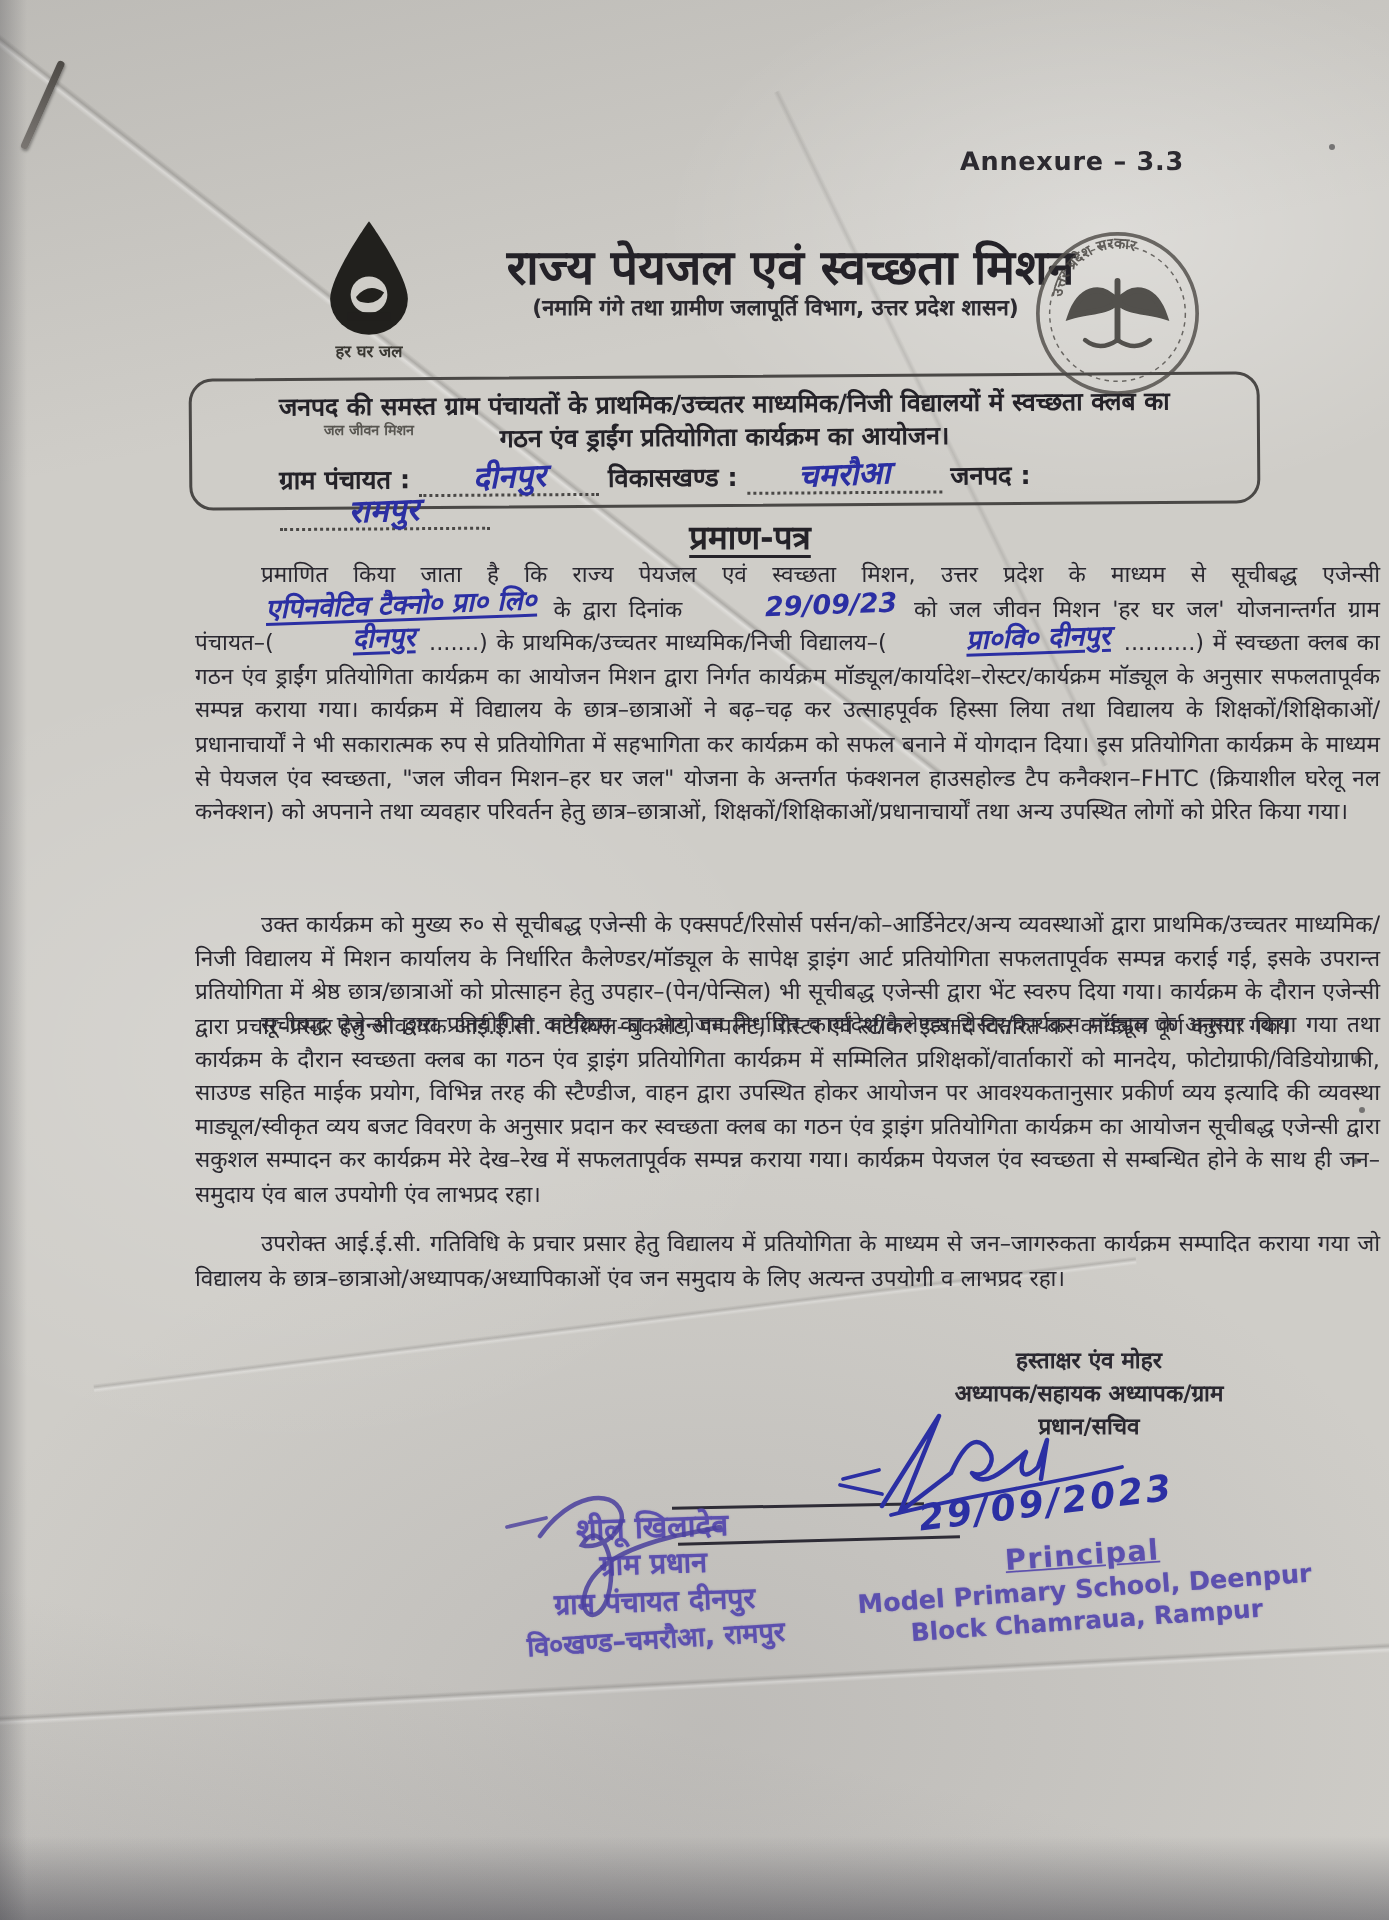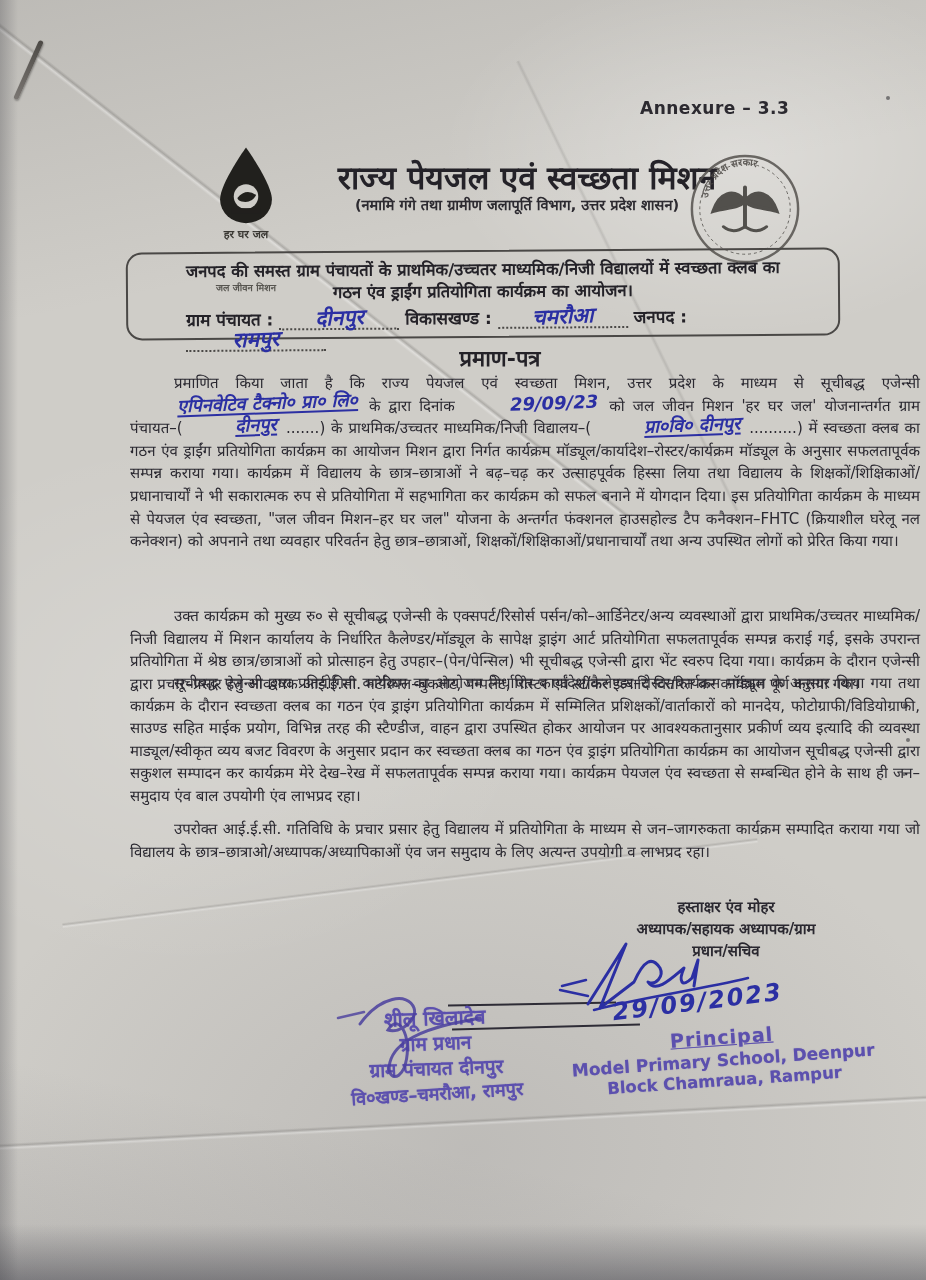--- a/index.html
+++ b/index.html
@@ -45,21 +45,21 @@
         transform:rotate(-.4deg);padding:7px 16px 0 16px;box-sizing:border-box;color:#242228;}
   .sbox .h{font-size:16.5px;font-weight:bold;text-align:center;line-height:22px;}
   .sbox .row{margin-top:3px;font-size:17px;font-weight:bold;padding-left:42px;}
   .slot{display:inline-block;border-bottom:2px dotted #4a4846;text-align:center;line-height:18px;}
   .hw{color:#2b2fa3;font-style:italic;font-weight:bold;transform:rotate(-2deg);display:inline-block;}
   .hw-lg{font-size:21px;}
   .hw-underline{text-decoration:underline;text-decoration-thickness:2px;text-underline-offset:3px;}
 
   .cert-head{position:absolute;left:37px;top:342px;width:926px;text-align:center;font-size:22px;font-weight:bold;color:#242228;
       }
-  .cert-head span{text-underline-offset:4px;text-decoration-thickness:2px;}
+  .cert-head span{text-decoration:underline;text-underline-offset:4px;text-decoration-thickness:2px;}
 
   .para{position:absolute;left:130px;width:790px;font-size:15px;line-height:22.6px;text-align:justify;color:#2a2830;
         text-indent:44px;filter:blur(.12px);}
   .p1{top:372px;}
   .p2{top:563px;margin-top:42px;}
   .p3{top:672px;}
   .p4{top:818px;}
   .para .hw{font-size:18px;line-height:0;position:relative;top:-1px;margin:0 3px;}
 
   

